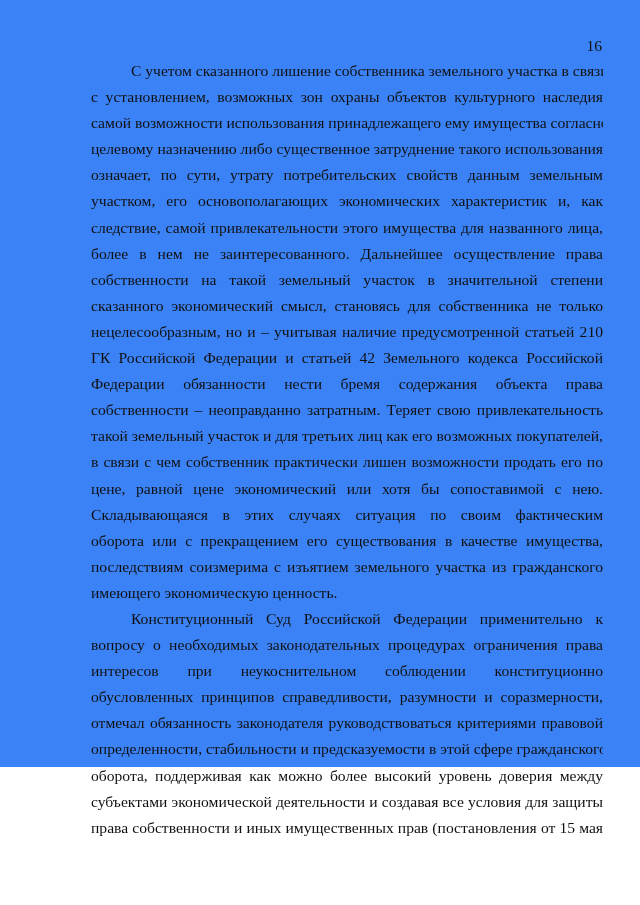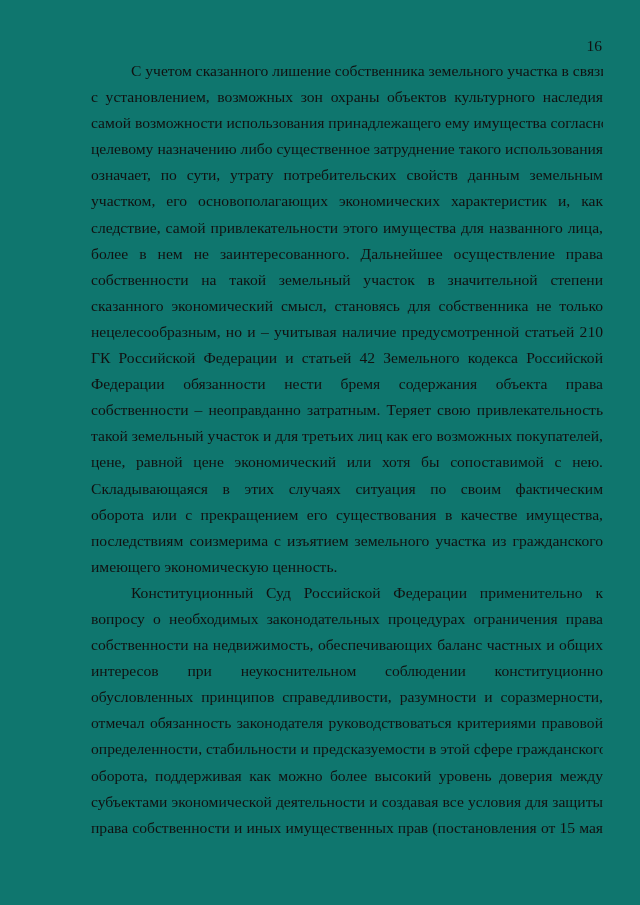--- a/index.html
+++ b/index.html
@@ -1,19 +1,19 @@
 <!DOCTYPE html>
 <html><head>
 <meta charset="utf-8">
 <style>
   html, body { margin: 0; padding: 0; background: #ffffff; }
   body { width: 640px; height: 905px; overflow: hidden; position: relative; }
   .page {
-    position: absolute; left: 0; top: 0; width: 640px; height: 905px;
-    background: #0f766e; color: #111;
+    position: absolute; left: 0; top: 0; width: 640px; height: 767px;
+    background: #3b82f6; color: #111;
     font-family: "Liberation Serif", "DejaVu Serif", serif;
   }
   .page-number {
     position: absolute; top: 36px; right: 38px;
     font-size: 15.5px; line-height: 20px;
   }
   .body {
     position: absolute; left: 91px; top: 58px; width: 512px;
   }
   .para { margin: 0; }
@@ -42,30 +42,30 @@
       <span class="line">участком, его основополагающих экономических характеристик и, как</span>
       <span class="line">следствие, самой привлекательности этого имущества для названного лица,</span>
       <span class="line">более в нем не заинтересованного. Дальнейшее осуществление права</span>
       <span class="line">собственности на такой земельный участок в значительной степени</span>
       <span class="line">сказанного экономический смысл, становясь для собственника не только</span>
       <span class="line">нецелесообразным, но и – учитывая наличие предусмотренной статьей 210</span>
       <span class="line">ГК Российской Федерации и статьей 42 Земельного кодекса Российской</span>
       <span class="line">Федерации обязанности нести бремя содержания объекта права</span>
       <span class="line">собственности – неоправданно затратным. Теряет свою привлекательность</span>
       <span class="line">такой земельный участок и для третьих лиц как его возможных покупателей,</span>
+      <span class="line">в связи с чем собственник практически лишен возможности продать его по</span>
       <span class="line">цене, равной цене экономический или хотя бы сопоставимой с нею.</span>
       <span class="line">Складывающаяся в этих случаях ситуация по своим фактическим</span>
       <span class="line">оборота или с прекращением его существования в качестве имущества,</span>
       <span class="line">последствиям соизмерима с изъятием земельного участка из гражданского</span>
       <span class="line last">имеющего экономическую ценность.</span>
     </p>
     <p class="para">
       <span class="line indent">Конституционный Суд Российской Федерации применительно к</span>
       <span class="line">вопросу о необходимых законодательных процедурах ограничения права</span>
-      <span class="line">собственности на недвижимость, обеспечивающих баланс частных и общих</span>
       <span class="line">интересов при неукоснительном соблюдении конституционно</span>
       <span class="line">обусловленных принципов справедливости, разумности и соразмерности,</span>
       <span class="line">отмечал обязанность законодателя руководствоваться критериями правовой</span>
       <span class="line">определенности, стабильности и предсказуемости в этой сфере гражданского</span>
       <span class="line">оборота, поддерживая как можно более высокий уровень доверия между</span>
       <span class="line">субъектами экономической деятельности и создавая все условия для защиты</span>
       <span class="line">права собственности и иных имущественных прав (постановления от 15 мая</span>
     </p>
   </div>
 </div>

